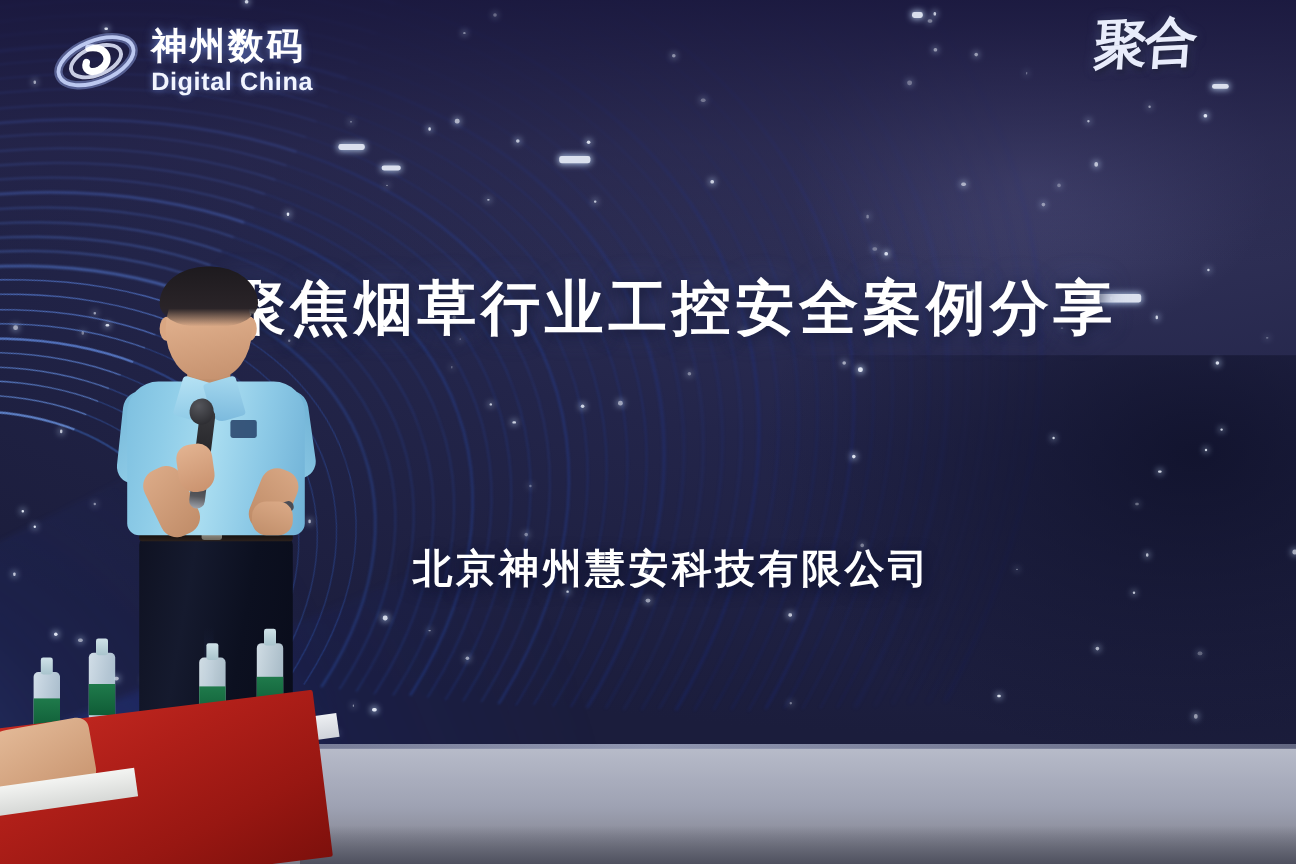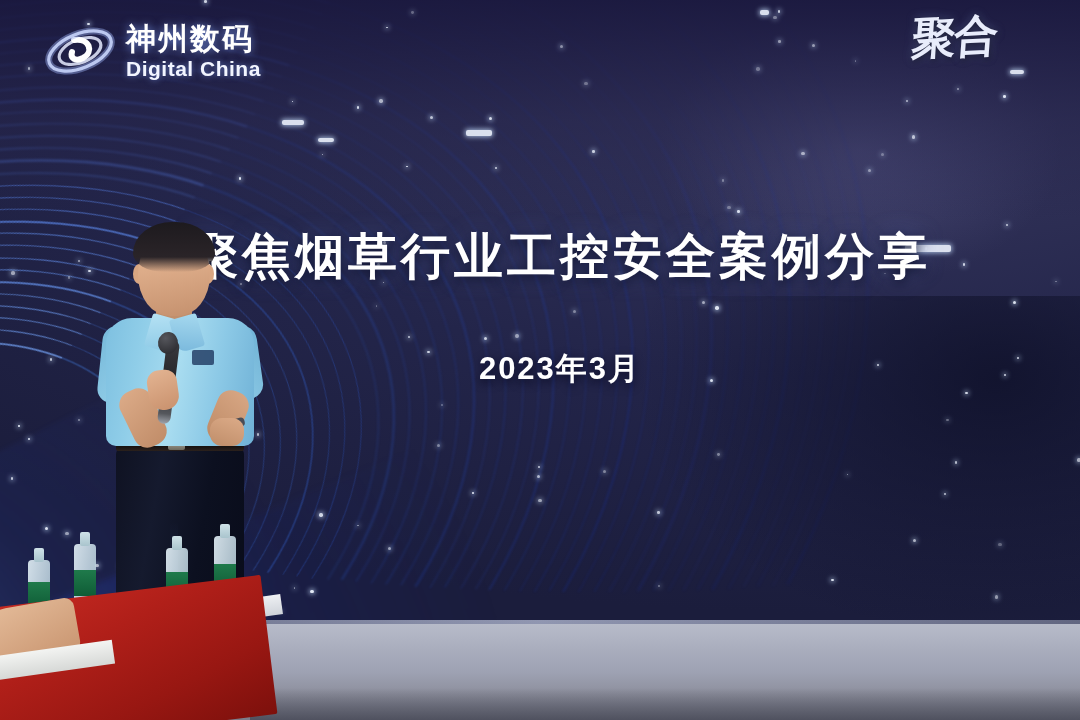--- a/index.html
+++ b/index.html
@@ -472,21 +472,21 @@
         <div class="logo-cn">神州数码</div>
         <div class="logo-en">Digital China</div>
       </div>
     </div>
 
     <div class="slogan-block">
       <div class="slogan-brush">聚合</div>
     </div>
 
     <div class="slide-title">聚焦烟草行业工控安全案例分享</div>
-    <div class="slide-date">2023年3月</div>
+    <div class="slide-company">北京神州慧安科技有限公司</div>
   </div>
 
   <div class="stage-floor"></div>
   <div class="floor-shadow"></div>
 
   <div class="speaker">
     <div class="spk-legs"></div>
     <div class="spk-leg-gap"></div>
     <div class="spk-belt"></div>
     <div class="spk-buckle"></div>

